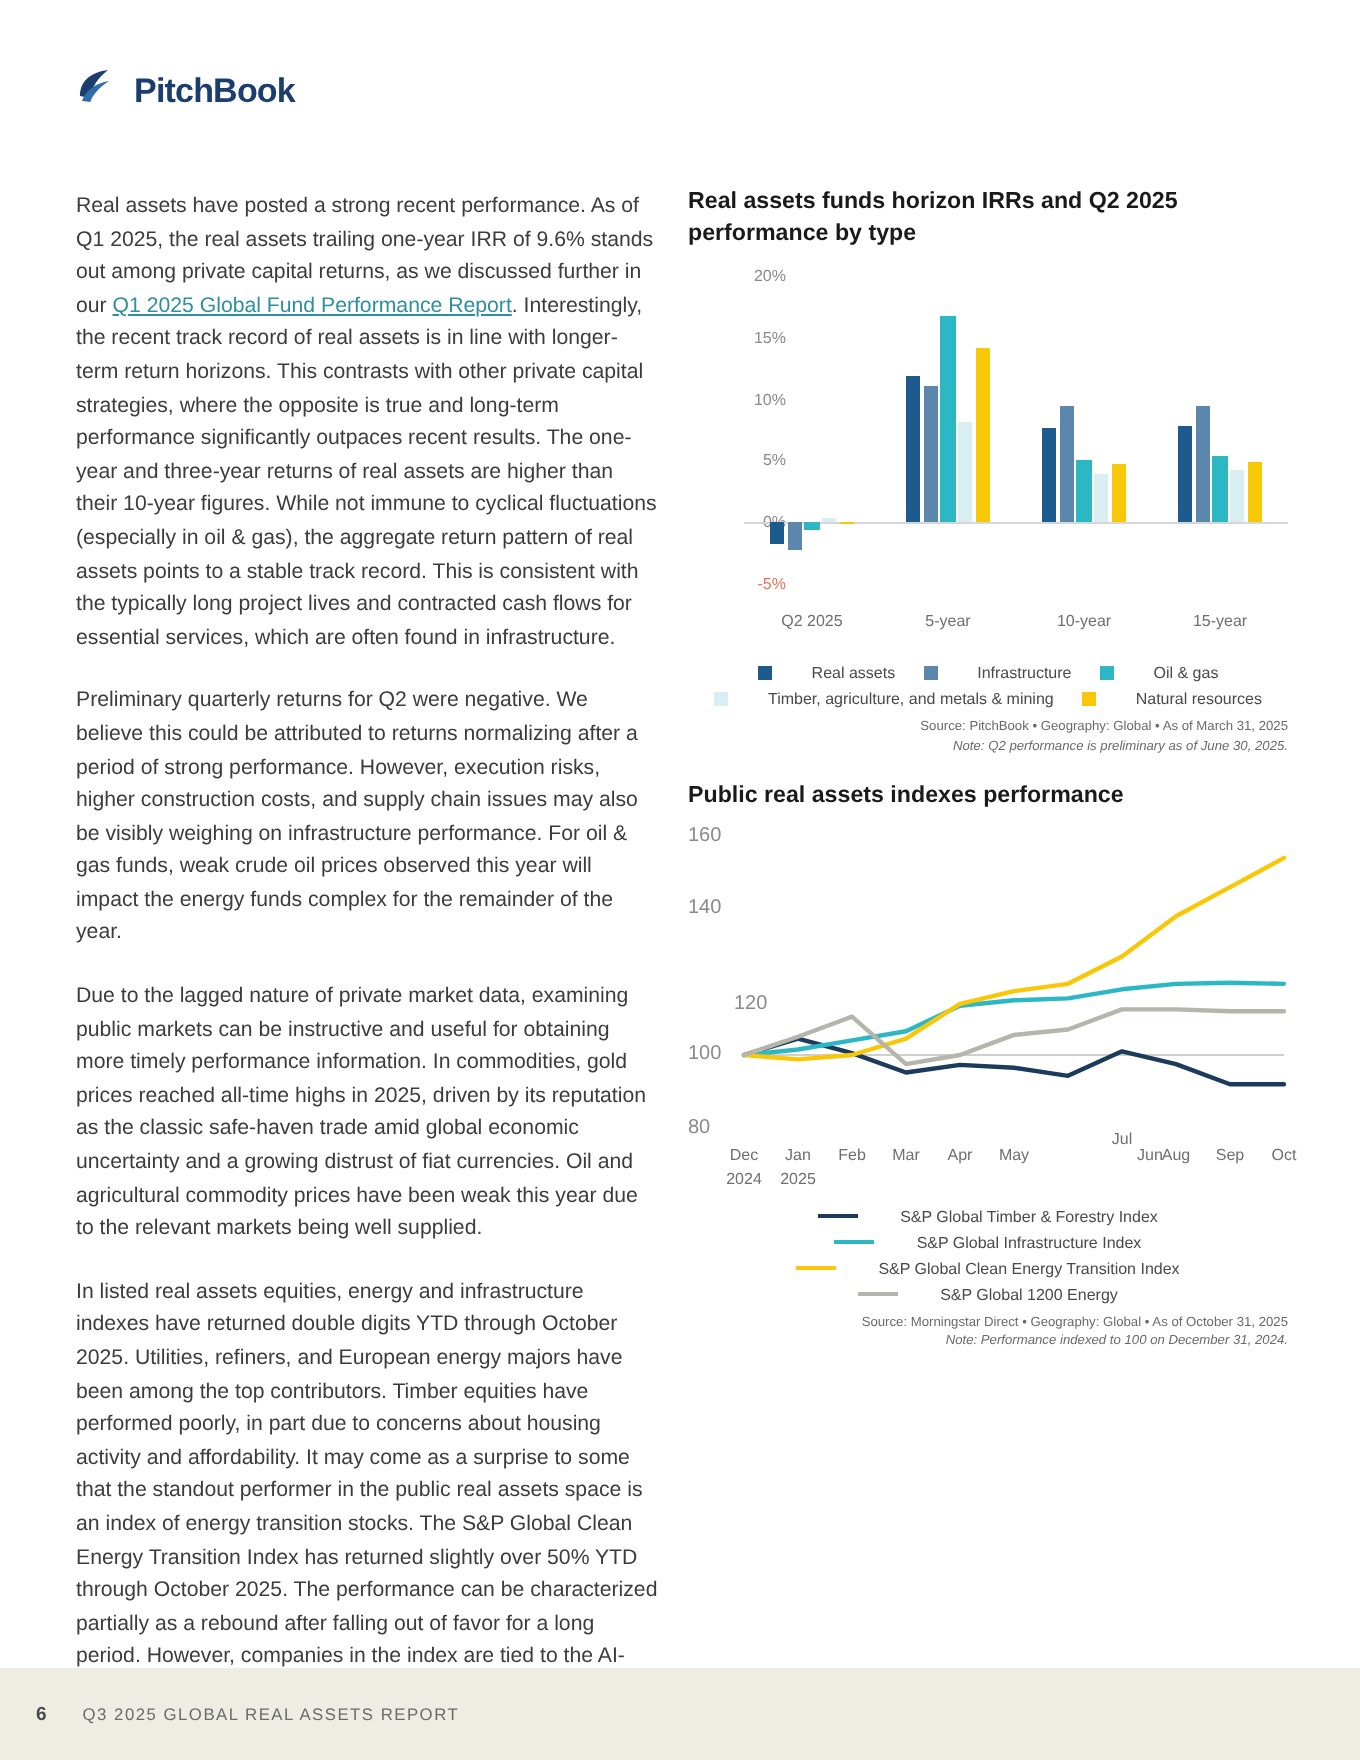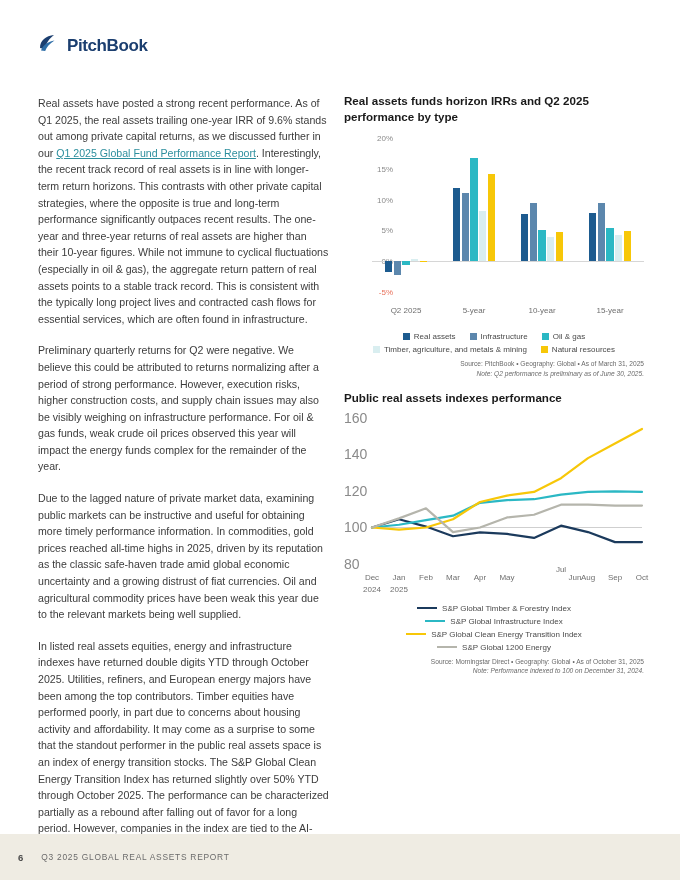--- a/index.html
+++ b/index.html
@@ -71,28 +71,28 @@
   .bc-xlab {
     position: absolute; left: 0; right: 0;
     text-align: center; font-size: 8px; color: #6f6f6f;
   }
 
   
   .legend {
     display: flex; flex-wrap: wrap; justify-content: center;
     gap: 4px 14px; margin-top: 2px;
   }
-  .legend-item { display: flex; align-items: center; font-size: 8px; color: #4a4a4a; }
+  .legend-item { display: flex; align-items: center; font-size: 8px; color: #4a4a4a; gap: 16px; }
   .swatch { width: 7px; height: 7px; margin-right: 4px; flex: none; }
   .swatch-line { width: 20px; height: 2.4px; margin-right: 5px; flex: none; }
 
   
   .linechart { position: relative; height: 190px; width: 300px; }
   .lc-ylab {
-    position: absolute; left: 0; width: 25px; font-size: 14px;
+    position: absolute; left: 0; width: 25px; font-size: 10px;
     color: #8a8a8a; transform: translateY(-50%);
   }
   .lc-xlab {
     position: absolute; font-size: 8px; color: #6f6f6f;
     text-align: center; transform: translateX(-50%);
   }
 
   
   .footer {
     position: absolute; left: 0; right: 0; bottom: 0; height: 46px;
@@ -208,21 +208,21 @@
         <div>Source: PitchBook  •  Geography: Global  •  As of March 31, 2025</div>
         <div class="note">Note: Q2 performance is preliminary as of June 30, 2025.</div>
       </div>
     </div>
 
     <div style="margin-top:12px;">
       <div class="chart-title">Public real assets indexes performance</div>
       <div class="linechart" id="linechart">
           <div class="lc-ylab" style="top: 6px;">160</div>
           <div class="lc-ylab" style="top: 42.5px;">140</div>
-          <div class="lc-ylab" style="top: 79px;">120</div>
+          <div class="lc-ylab" style="top: 90px; margin-left: 23px;">120</div>
           <div class="lc-ylab" style="top: 115.5px;">100</div>
           <div class="lc-ylab" style="top: 152px;">80</div>
           <svg width="300" height="190" style="position: absolute; left: 0px; top: 0px;">
             <line x1="28" x2="298" y1="115.5" y2="115.5" stroke="#cfcfcf" stroke-width="1"></line>
             <polyline points="28,115.5 55,107.2875 82,114.5875 109,124.25999999999999 136,120.42750000000001 163,121.88749999999999 190,125.9025 217,113.67500000000001 244,120.0625 271,130.1 298,130.1" fill="none" stroke="#1b3a5c" stroke-width="2.2" stroke-linejoin="round" stroke-linecap="round"></polyline>
             <polyline points="28,115.5 55,112.76249999999999 82,108.19999999999999 109,103.63749999999999 136,90.86250000000001 163,88.125 190,87.2125 217,82.65 244,79.9125 271,79.36500000000001 298,79.9125" fill="none" stroke="#2bb8c4" stroke-width="2.2" stroke-linejoin="round" stroke-linecap="round"></polyline>
             <polyline points="28,115.5 55,117.69 82,115.5 109,107.2875 136,89.94999999999999 163,83.5625 190,79.9125 217,66.225 244,46.150000000000006 271,31.549999999999997 298,16.95" fill="none" stroke="#f7c708" stroke-width="2.2" stroke-linejoin="round" stroke-linecap="round"></polyline>
             <polyline points="28,115.5 55,106.375 82,96.3375 109,120.0625 136,115.5 163,105.4625 190,102.725 217,92.6875 244,92.6875 271,93.6 298,93.6" fill="none" stroke="#b5b5ac" stroke-width="2.2" stroke-linejoin="round" stroke-linecap="round"></polyline>
           </svg>
           <div class="lc-xlab" style="left: 28px; top: 161px;">Dec</div>

